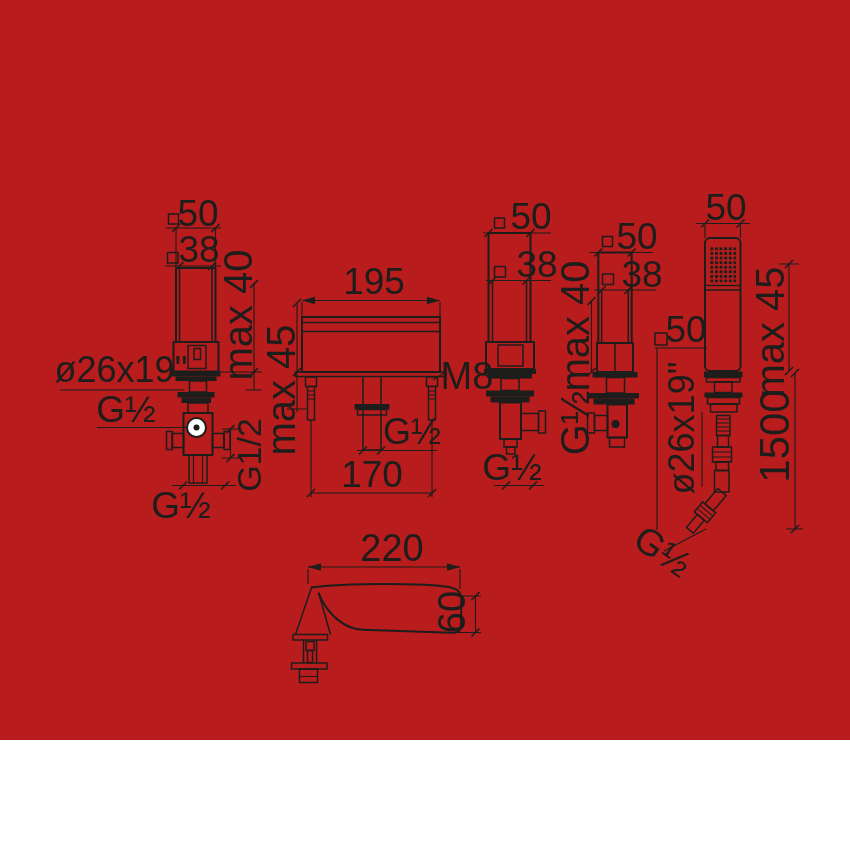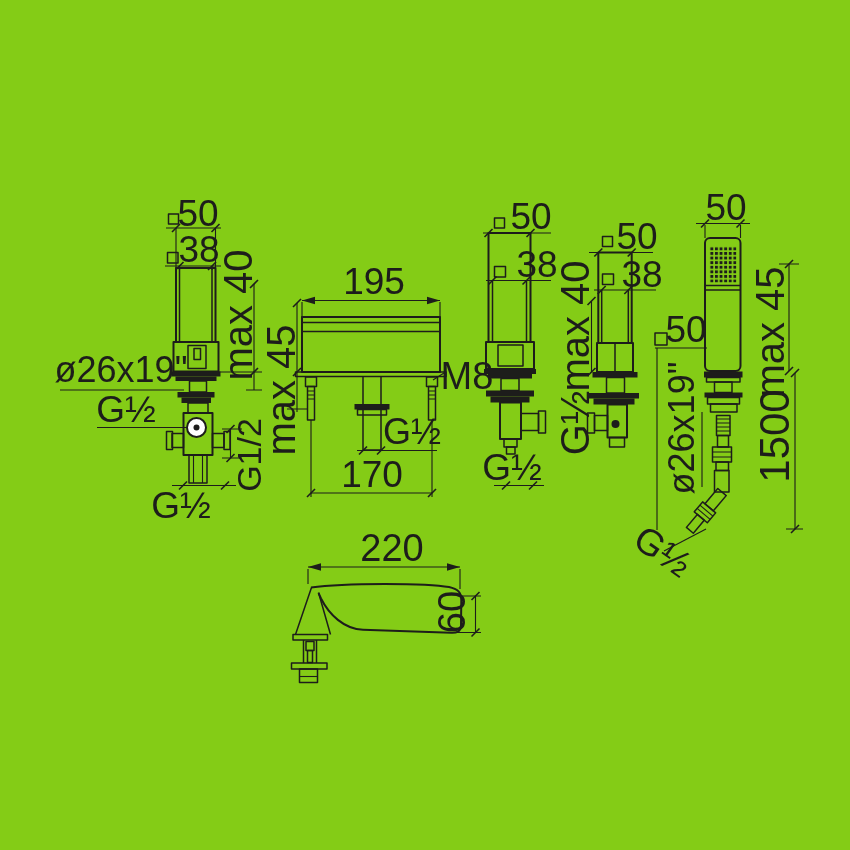--- a/index.html
+++ b/index.html
@@ -1,16 +1,16 @@
 <!DOCTYPE html>
 <html><head>
 <meta charset="utf-8">
 <style>
   html,body{margin:0;padding:0;background:#ffffff;}
-  .stage{width:850px;height:850px;background:#84cc16;position:relative;overflow:hidden;}
+  .stage{width:850px;height:740px;background:#b91c1c;position:relative;overflow:hidden;}
   svg{display:block;}
   .ol{fill:none;stroke:#1d1d1b;stroke-width:2;stroke-linejoin:round;}
   .o15{fill:none;stroke:#1d1d1b;stroke-width:1.5;stroke-linejoin:round;}
   .fb{fill:#1d1d1b;stroke:none;}
   .dim{fill:none;stroke:#1d1d1b;stroke-width:1.1;}
   .tick{stroke:#1d1d1b;stroke-width:1.6;fill:none;}
   .arr{fill:#1d1d1b;stroke:none;}
   .wfill{fill:#ffffff;stroke:#1d1d1b;stroke-width:2;}
   text{font-family:"Liberation Sans","DejaVu Sans",sans-serif;fill:#1d1d1b;text-anchor:middle;}
   .t34{font-size:34px;} .t36{font-size:36px;} .t37{font-size:37px;}

